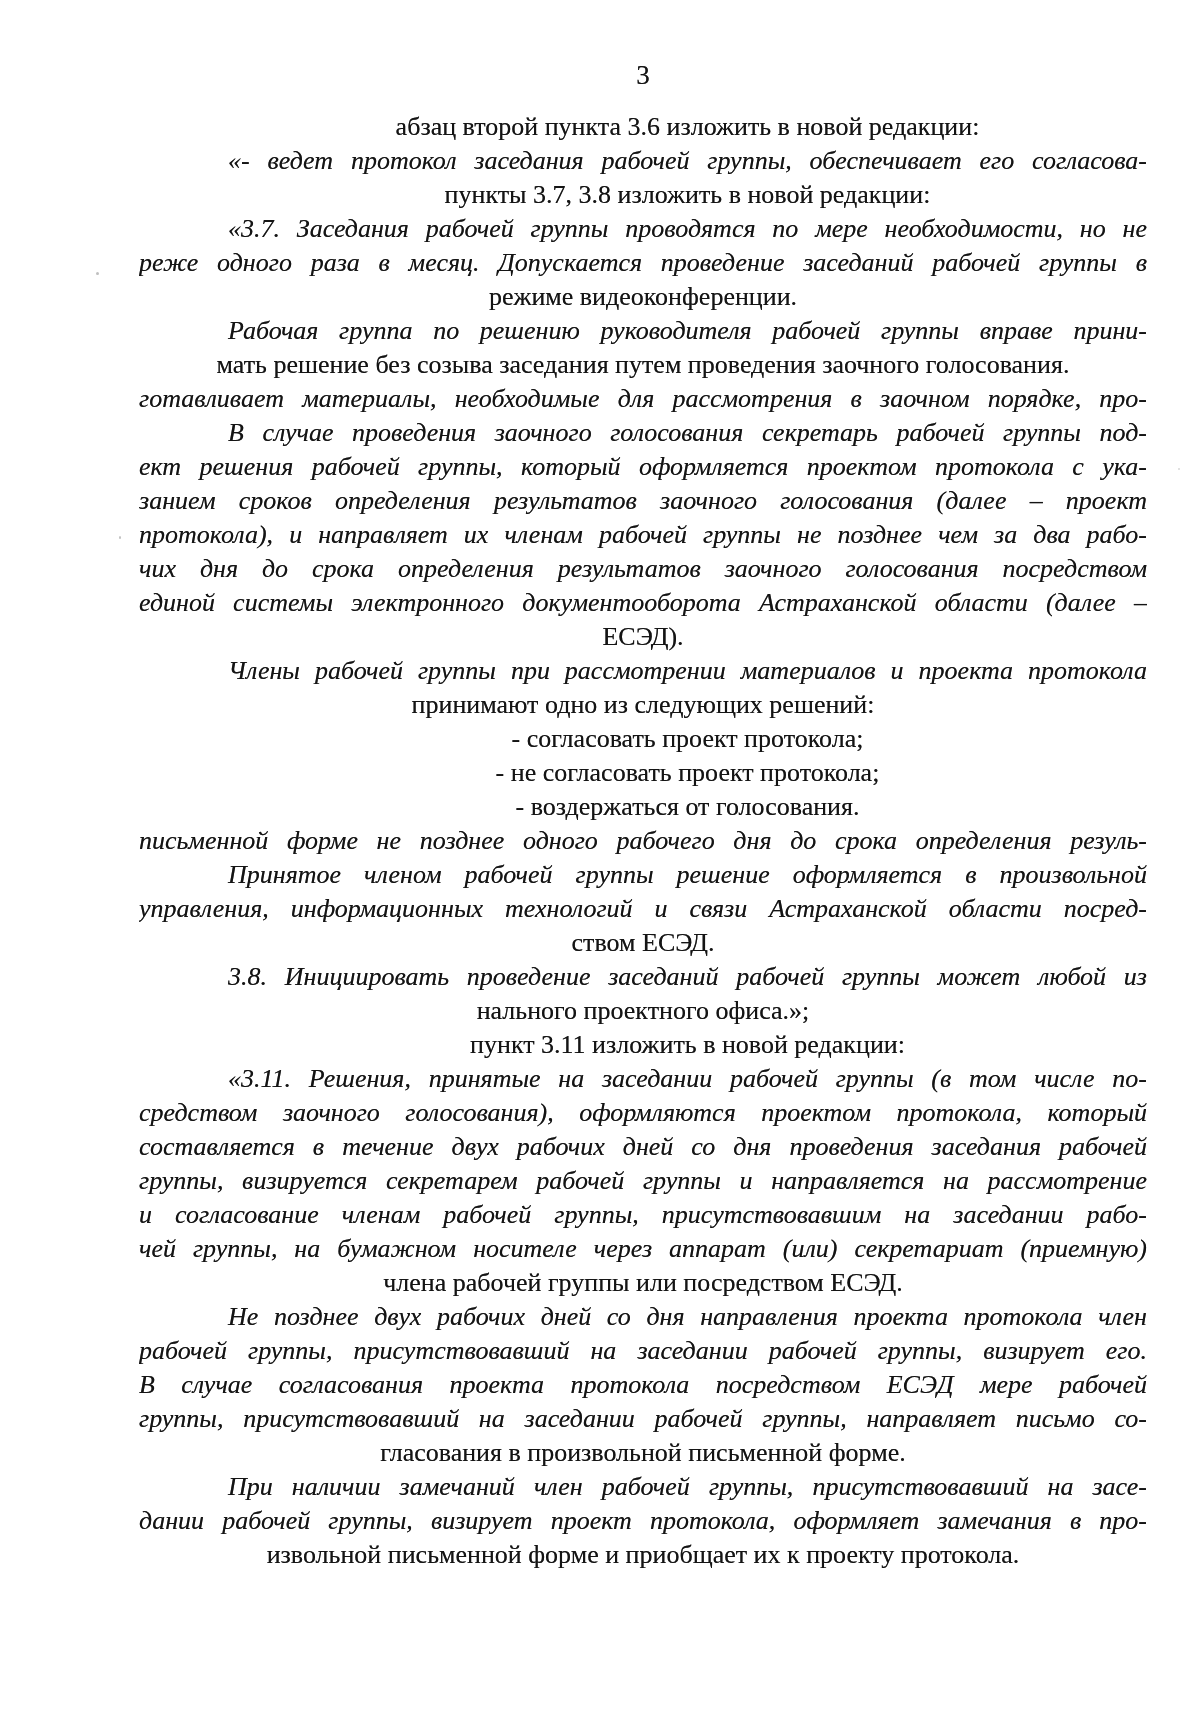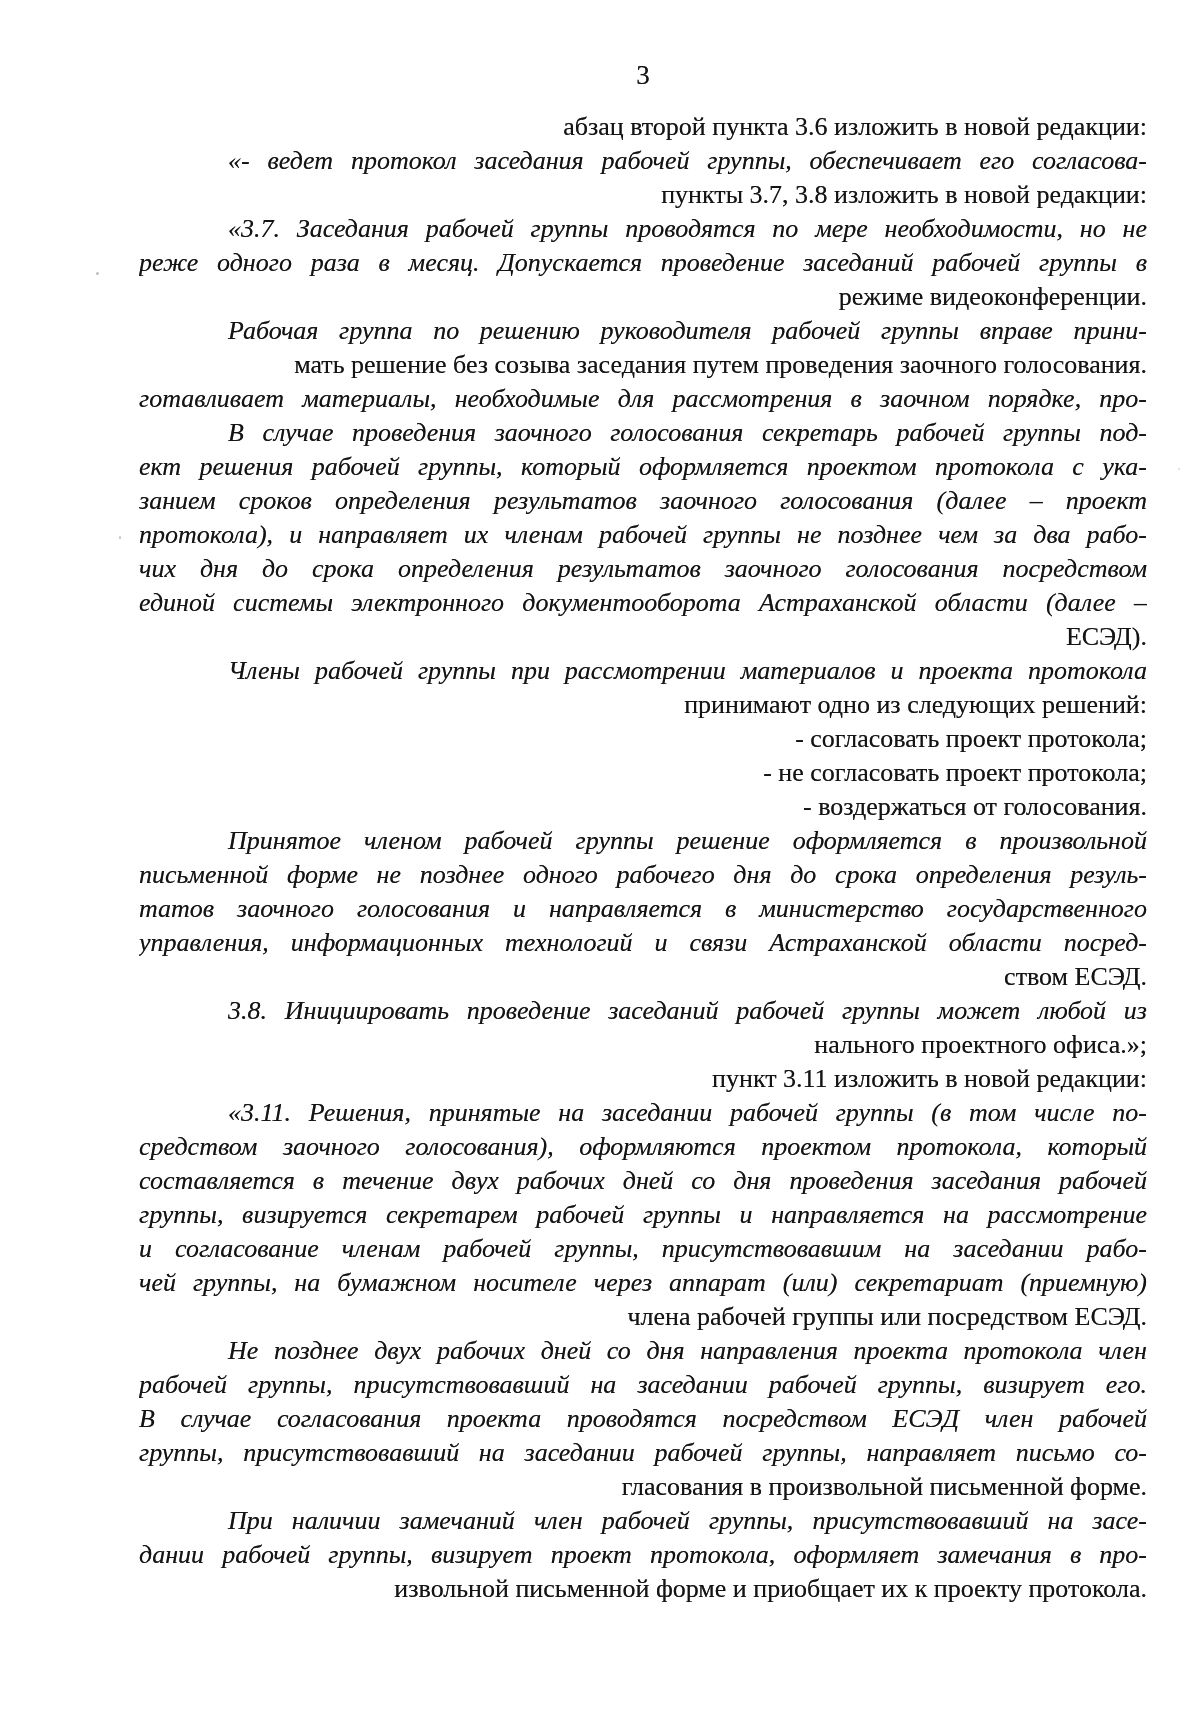--- a/index.html
+++ b/index.html
@@ -33,21 +33,21 @@
     width: 1008px;
     font-size: 26px;
     text-shadow: 0 0 0.5px rgba(0,0,0,0.6);
   }
   .para { margin: 0; padding: 0; }
   .line {
     height: 34px;
     line-height: 34px;
     white-space: normal;
     overflow: hidden;
-    text-align: right;
+    text-align: center;
   }
   .line.just {
     text-align: justify;
     text-align-last: justify;
     font-style: italic;
   }
   .line.first {
     text-indent: 89px;
   }
   .speck {
@@ -102,23 +102,22 @@
       <div class="para">
         <div class="line first">- согласовать проект протокола;</div>
       </div>
       <div class="para">
         <div class="line first">- не согласовать проект протокола;</div>
       </div>
       <div class="para">
         <div class="line first">- воздержаться от голосования.</div>
       </div>
       <div class="para">
+        <div class="line just">письменной форме не позднее одного рабочего дня до срока определения резуль-</div>
         <div class="line first just">Принятое членом рабочей группы решение оформляется в произвольной</div>
-        <div class="line just">письменной форме не позднее одного рабочего дня до срока определения резуль-</div>
-        <div class="line just">татов заочного голосования и направляется в министерство государственного</div>
         <div class="line just">управления, информационных технологий и связи Астраханской области посред-</div>
         <div class="line">ством ЕСЭД.</div>
       </div>
       <div class="para">
         <div class="line first just">3.8. Инициировать проведение заседаний рабочей группы может любой из</div>
         <div class="line">нального проектного офиса.»;</div>
       </div>
       <div class="para">
         <div class="line first">пункт 3.11 изложить в новой редакции:</div>
       </div>
@@ -127,21 +126,21 @@
         <div class="line just">средством заочного голосования), оформляются проектом протокола, который</div>
         <div class="line just">составляется в течение двух рабочих дней со дня проведения заседания рабочей</div>
         <div class="line just">группы, визируется секретарем рабочей группы и направляется на рассмотрение</div>
         <div class="line just">и согласование членам рабочей группы, присутствовавшим на заседании рабо-</div>
         <div class="line just">чей группы, на бумажном носителе через аппарат (или) секретариат (приемную)</div>
         <div class="line">члена рабочей группы или посредством ЕСЭД.</div>
       </div>
       <div class="para">
         <div class="line first just">Не позднее двух рабочих дней со дня направления проекта протокола член</div>
         <div class="line just">рабочей группы, присутствовавший на заседании рабочей группы, визирует его.</div>
-        <div class="line just">В случае согласования проекта проводятся посредством ЕСЭД член рабочей</div>
+        <div class="line just">В случае согласования проекта протокола посредством ЕСЭД мере рабочей</div>
         <div class="line just">группы, присутствовавший на заседании рабочей группы, направляет письмо со-</div>
         <div class="line">гласования в произвольной письменной форме.</div>
       </div>
       <div class="para">
         <div class="line first just">При наличии замечаний член рабочей группы, присутствовавший на засе-</div>
         <div class="line just">дании рабочей группы, визирует проект протокола, оформляет замечания в про-</div>
         <div class="line">извольной письменной форме и приобщает их к проекту протокола.</div>
       </div>
     </div>
 

